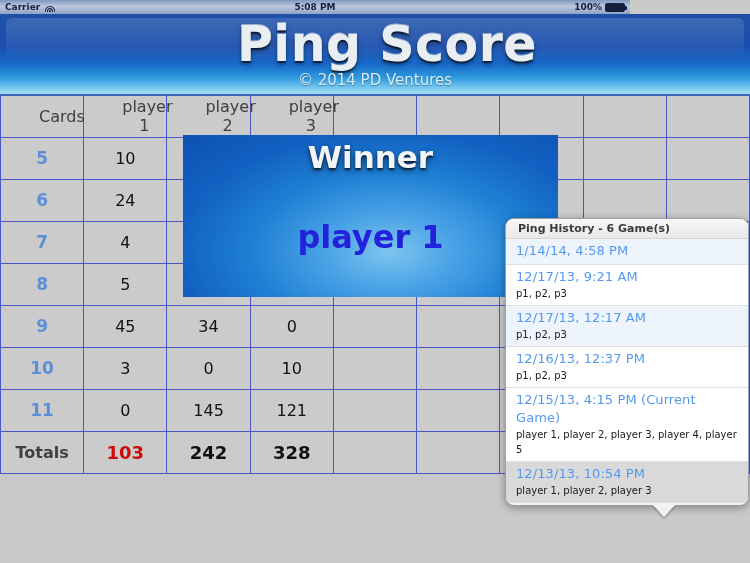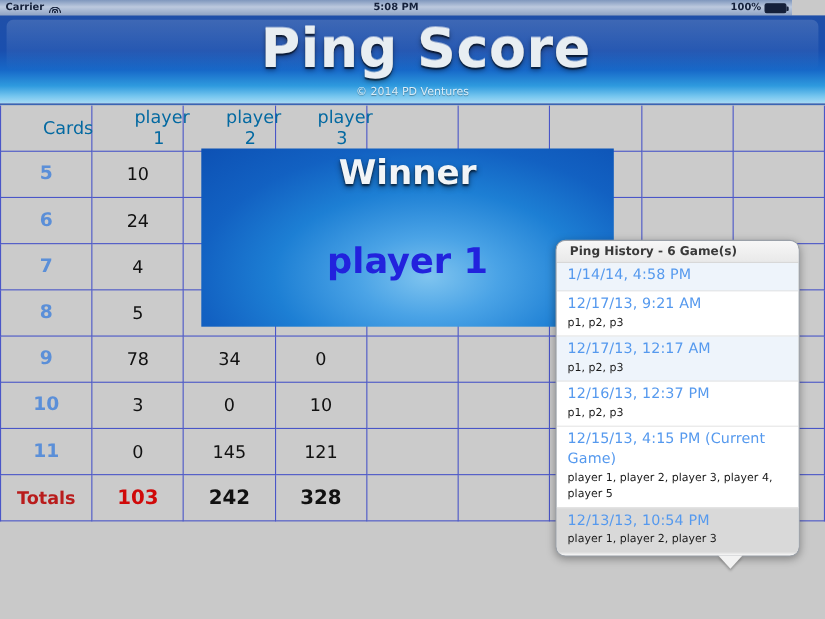--- a/index.html
+++ b/index.html
@@ -10,21 +10,21 @@
     background: #c9c9c9;
   }
   #app {
     position: relative;
     width: 750px; height: 563px;
     background: #c9c9c9;
   }
 
   
   #statusbar {
-    position: absolute; left: 0; top: 0; width: 720px; height: 14px;
+    position: absolute; left: 0; top: 0; width: 630px; height: 14px;
     background: linear-gradient(to bottom, #7f97bd 0%, #bcc9de 45%, #8fa3c4 100%);
     display: flex; align-items: center;
     font-size: 9px; font-weight: bold; color: #14203a;
     padding: 0 5px;
   }
   .wifi-icon {
     display: inline-block; margin-left: 4px; position: relative;
     width: 11px; height: 9px;
   }
   .wifi-icon i {
@@ -66,21 +66,21 @@
     text-align: center;
     font-family: "DejaVu Sans", sans-serif;
     font-size: 49px; font-weight: bold; letter-spacing: .5px;
     color: #e8eef2;
     text-shadow: 0 2px 1px rgba(0,0,0,.55), 0 3px 5px rgba(0,0,0,.4),
                  0 -1px 0 rgba(255,255,255,.5);
     padding-left: 24px;
   }
   #copyright {
     position: absolute; left: 0; right: 0; bottom: 5px;
-    text-align: center; font-size: 10px; color: #d8ecf8;
+    text-align: center; font-size: 15px; color: #d8ecf8;
     text-shadow: 0 1px 1px rgba(0,0,0,.35);
   }
 
   
   #table-wrap {
     position: absolute; left: 0; top: 96px; width: 750px; height: 424px;
     background: #c9c9c9;
   }
   table#scores {
     width: 750px; border-collapse: collapse; table-layout: fixed;
@@ -88,28 +88,28 @@
   }
   table#scores td, table#scores th {
     border: 1px solid #4a56c8;
     height: 42px; text-align: center; vertical-align: middle;
     background: #cbcbcb; padding: 0;
     font-family: "DejaVu Sans", sans-serif;
   }
   table#scores th { height: 41px; }
   table#scores tr.header-row th {
     border-top: none;
-    font-size: 16px; font-weight: normal; color: #0369a1; padding-left: 38px;
+    font-size: 16px; font-weight: normal; color: #404040; padding-left: 38px;
   }
   th.col-cards { color: #2a2ad6; font-weight: bold; font-size: 16px; }
   td.card-no { color: #5b8fd8; font-weight: bold; font-size: 17px; }
   td.card-no.last-round { color: #cc1111; }
   td.score { color: #111; font-size: 16px; }
   tr.totals-row td { border-top: 2px solid #3a3ad0; }
-  td.totals-label { color: #b91c1c; font-weight: bold; font-size: 16px; }
+  td.totals-label { color: #404040; font-weight: bold; font-size: 16px; }
   td.total-val { color: #111; font-size: 18px; font-weight: bold; }
   td.total-val.winner-total { color: #d00909; }
 
   
   .marker-cell { position: relative; }
   .marker-word {
     position: absolute; left: 0; right: 0; top: 50%;
     transform: translateY(-50%);
     font-size: 15px; font-weight: bold; letter-spacing: .5px;
   }
@@ -133,21 +133,21 @@
     font-size: 31px; font-weight: bold; color: #f2f5f7;
     text-shadow: 0 2px 2px rgba(0,0,0,.6), 0 3px 6px rgba(0,0,0,.45);
   }
   #winner-name {
     position: absolute; left: 0; right: 0; top: 83px; text-align: center;
     font-size: 32px; font-weight: bold; color: #2222dd;
   }
 
   
   #history-popover {
-    position: absolute; left: 505px; top: 218px; width: 222px; height: 288px;
+    position: absolute; left: 505px; top: 218px; width: 244px; height: 288px;
     background: #f2f2f2;
     border: 1px solid #9aa0a8;
     border-radius: 9px;
     box-shadow: 0 2px 8px rgba(0,0,0,.35);
     overflow: hidden;
   }
   #history-arrow {
     position: absolute; left: 653px; top: 505px;
     width: 0; height: 0;
     border-left: 11px solid transparent;
@@ -281,21 +281,21 @@
             <td class="score"></td>
             <td class="score"></td>
             <td class="score"></td>
             <td class="score"></td>
             <td class="score"></td>
             <td class="score"></td>
             <td class="score"></td>
           </tr>
           <tr>
             <td class="card-no">9</td>
-            <td class="score">78</td>
+            <td class="score">45</td>
             <td class="score">34</td>
             <td class="score">0</td>
             <td class="score"></td>
             <td class="score"></td>
             <td class="score"></td>
             <td class="score"></td>
             <td class="score"></td>
           </tr>
           <tr>
             <td class="card-no">10</td>

